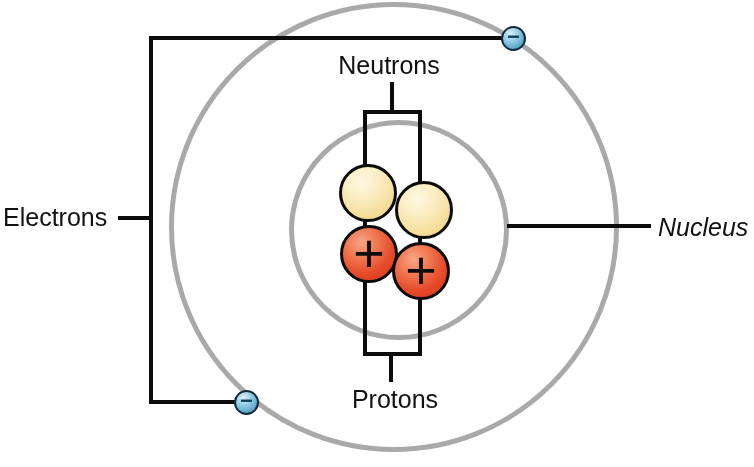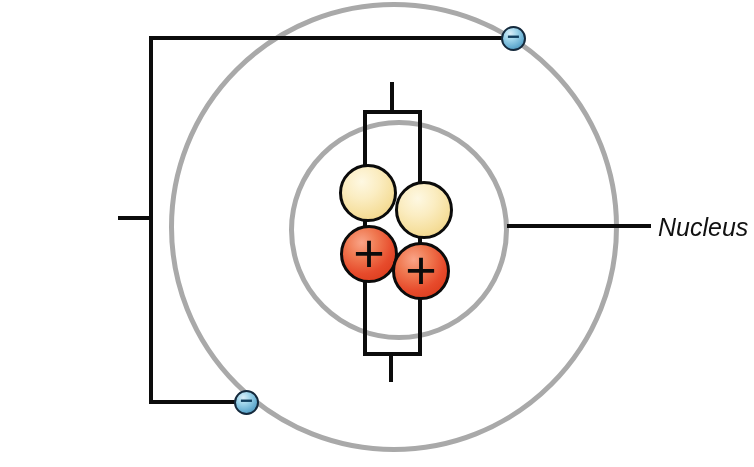--- a/index.html
+++ b/index.html
@@ -131,15 +131,18 @@
     <span class="plus">+</span>
   </div>
 
   <div class="electron e1">
     <span class="minus">−</span>
   </div>
   <div class="electron e2">
     <span class="minus">−</span>
   </div>
 
+  <div class="label lbl-neutrons">Neutrons</div>
+  <div class="label lbl-protons">Protons</div>
+  <div class="label lbl-electrons">Electrons</div>
   <div class="label lbl-nucleus">Nucleus</div>
 
 </div>
 
 </body></html>

